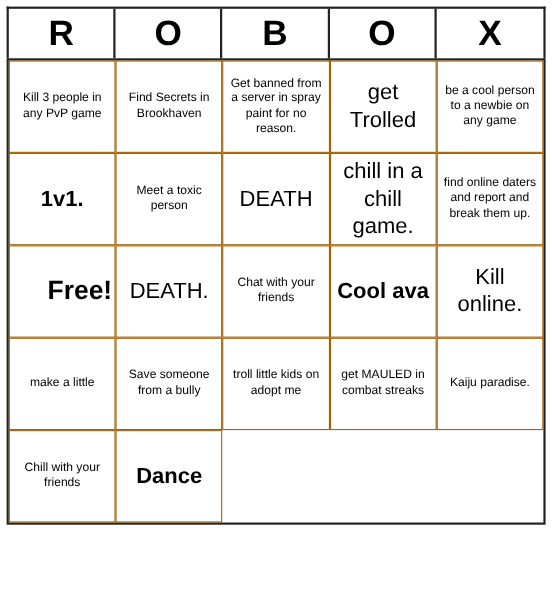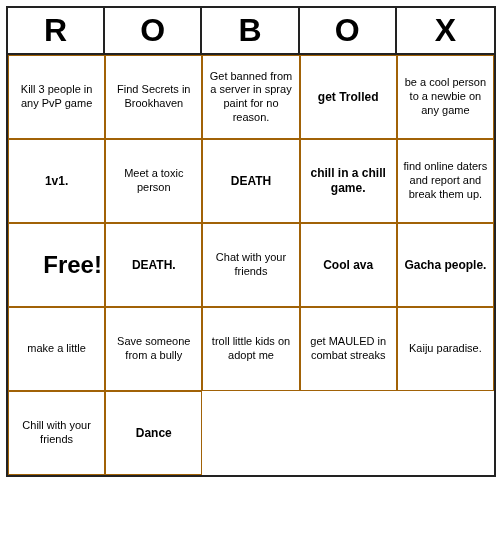--- a/index.html
+++ b/index.html
@@ -46,26 +46,26 @@
       justify-content: center;
       text-align: center;
       padding: 4px;
       font-size: 11px;
       font-family: Arial, sans-serif;
       line-height: 1.25;
       word-wrap: break-word;
       overflow: hidden;
     }
     .cell.large-text {
-      font-size: 12px;
+      font-size: 20px;
       font-weight: bold;
     }
     .cell.medium-text {
-      font-size: 12px;
-      font-weight: bold;
+      font-size: 20px;
+      font-weight: normal;
     }
     .cell.free {
       font-size: 24px;
       font-weight: bold;
       padding-left: 36px;
     }
   </style>
 </head>
 <body>
 
@@ -114,21 +114,21 @@
       <div class="cell medium-text">
         <span>DEATH.</span>
       </div>
       <div class="cell">
         <span>Chat with your friends</span>
       </div>
       <div class="cell large-text">
         <span>Cool ava</span>
       </div>
       <div class="cell medium-text">
-        <span>Gacha people.</span>
+        <span>Kill online.</span>
       </div>
       <div class="cell">
         <span>make a little</span>
       </div>
       <div class="cell">
         <span>Save someone from a bully</span>
       </div>
       <div class="cell">
         <span>troll little kids on adopt me</span>
       </div>

